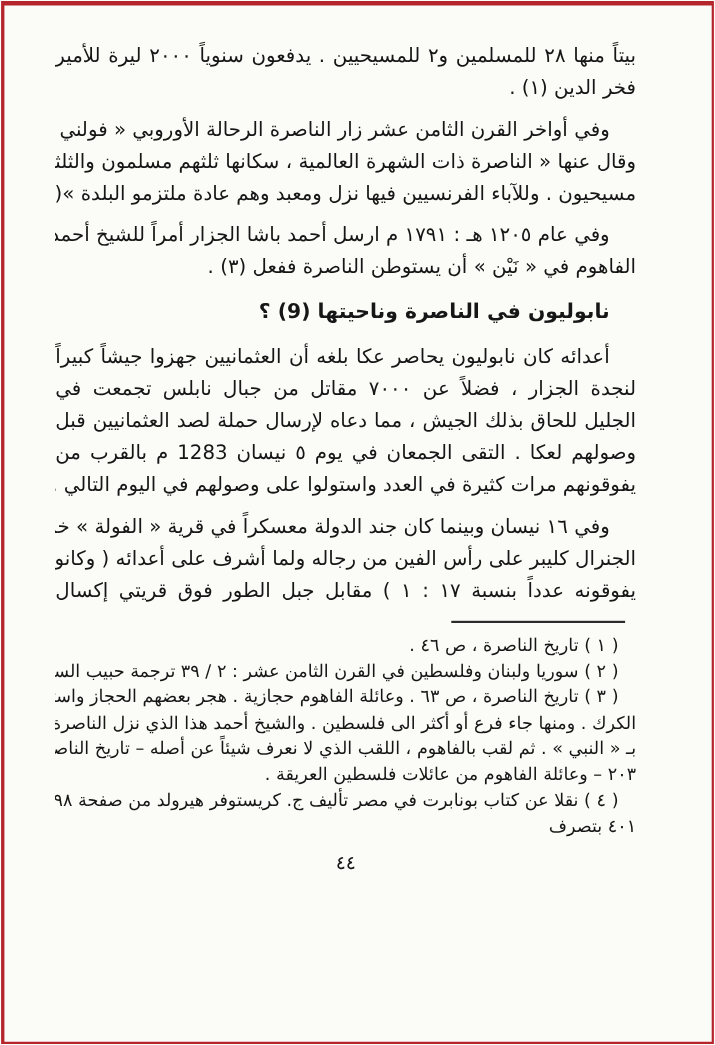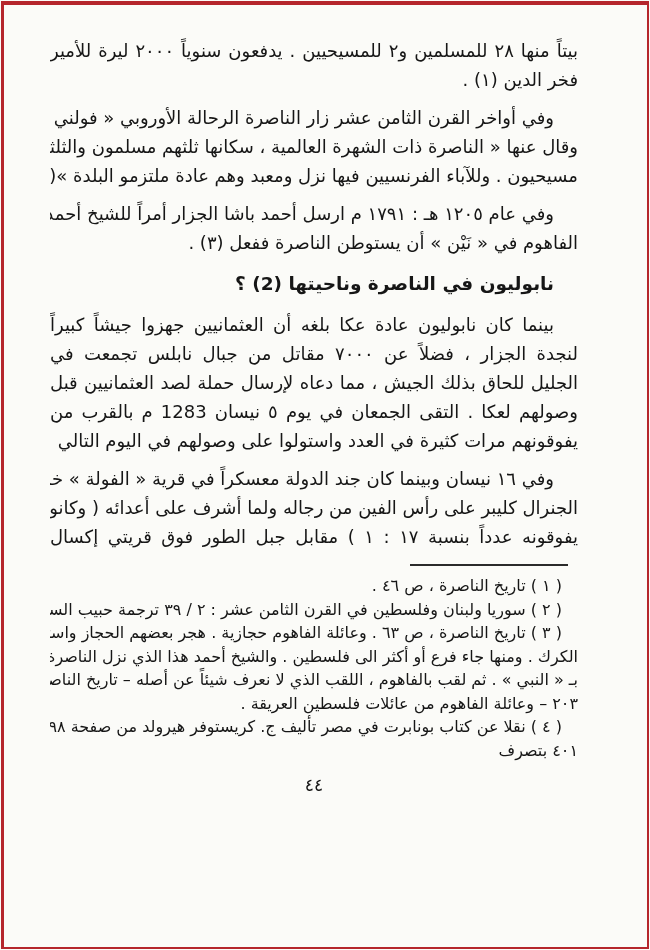--- a/index.html
+++ b/index.html
@@ -76,24 +76,24 @@
     <div class="line indent">وفي أواخر القرن الثامن عشر زار الناصرة الرحالة الأوروبي « فولني »</div>
     <div class="line">وقال عنها « الناصرة ذات الشهرة العالمية ، سكانها ثلثهم مسلمون والثلثان</div>
     <div class="line last">مسيحيون . وللآباء الفرنسيين فيها نزل ومعبد وهم عادة ملتزمو البلدة »(٢)</div>
   </div>
 
   <div class="para">
     <div class="line indent">وفي عام ١٢٠٥ هـ : ١٧٩١ م ارسل أحمد باشا الجزار أمراً للشيخ أحمد</div>
     <div class="line last">الفاهوم في « نَيْن » أن يستوطن الناصرة ففعل (٣) .</div>
   </div>
 
-  <div class="heading">نابوليون في الناصرة وناحيتها (2) ؟</div>
+  <div class="heading">نابوليون في الناصرة وناحيتها (9) ؟</div>
 
   <div class="para">
-    <div class="line indent">بينما كان نابوليون عادة عكا بلغه أن العثمانيين جهزوا جيشاً كبيراً</div>
+    <div class="line indent">أعدائه كان نابوليون يحاصر عكا بلغه أن العثمانيين جهزوا جيشاً كبيراً</div>
     <div class="line">لنجدة الجزار ، فضلاً عن ٧٠٠٠ مقاتل من جبال نابلس تجمعت في</div>
     <div class="line">الجليل للحاق بذلك الجيش ، مما دعاه لإرسال حملة لصد العثمانيين قبل</div>
     <div class="line">وصولهم لعكا . التقى الجمعان في يوم ٥ نيسان 1283 م بالقرب من</div>
     <div class="line last">يفوقونهم مرات كثيرة في العدد واستولوا على وصولهم في اليوم التالي .</div>
   </div>
 
   <div class="para">
     <div class="line indent">وفي ١٦ نيسان وبينما كان جند الدولة معسكراً في قرية « الفولة » خرج</div>
     <div class="line">الجنرال كليبر على رأس الفين من رجاله ولما أشرف على أعدائه ( وكانوا</div>
     <div class="line">يفوقونه عدداً بنسبة ١٧ : ١ ) مقابل جبل الطور فوق قريتي إكسال</div>

